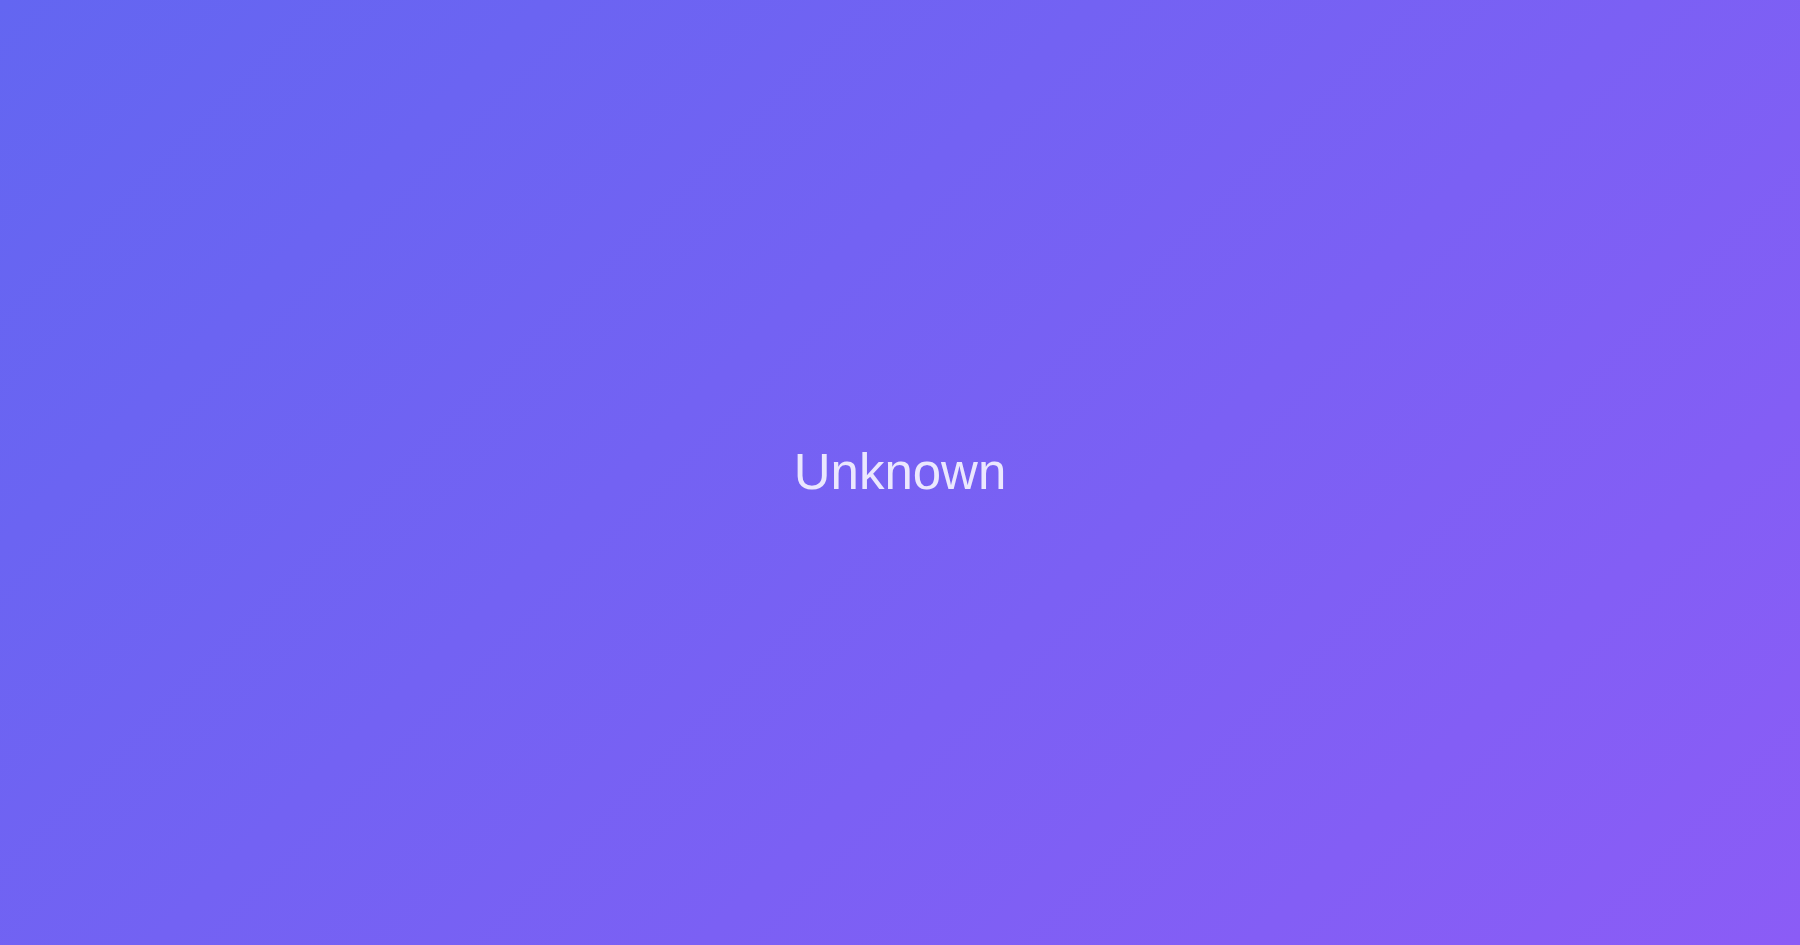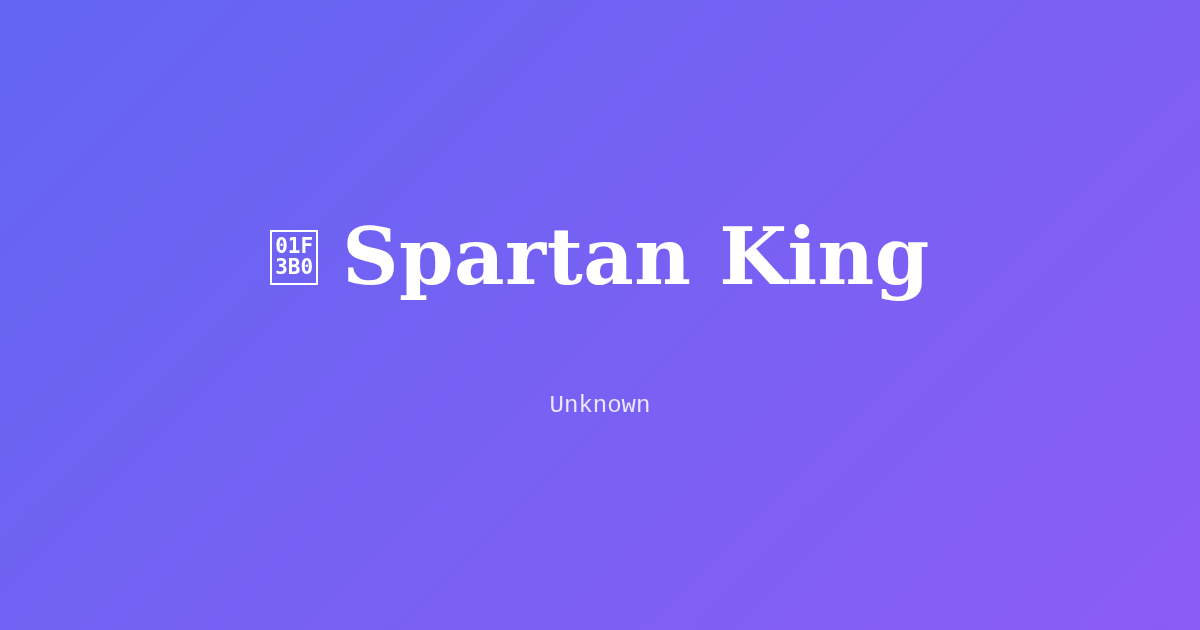--- a/index.html
+++ b/index.html
@@ -77,22 +77,22 @@
     font-size: 78px;
     font-weight: 700;
     line-height: 1.0;
     color: #ffffff;
     white-space: nowrap;
     letter-spacing: 0.5px;
   }
 
   .og-subtitle {
     margin-top: 46px;
-    font-family: Liberation Mono, monospace;
-    font-size: 24px;
+    font-family: Liberation Sans, sans-serif;
+    font-size: 34px;
     font-weight: 400;
     line-height: 1.0;
     color: rgba(255, 255, 255, 0.85);
     white-space: nowrap;
   }
 
   
   .og-footer {
     position: absolute;
     left: 0;
@@ -107,29 +107,19 @@
     white-space: nowrap;
   }
 </style>
 </head>
 <body>
 
 <div class="og-card">
 
   <div class="hero">
 
-    <div class="title-row">
-
-      <span class="tofu-glyph">
-        <span>01F</span>
-        <span>3B0</span>
-      </span>
-
-      <h1 class="og-title">Spartan King</h1>
-
-    </div>
 
     <div class="og-subtitle">Unknown</div>
 
   </div>
 
 
 </div>
 
 </body></html>

